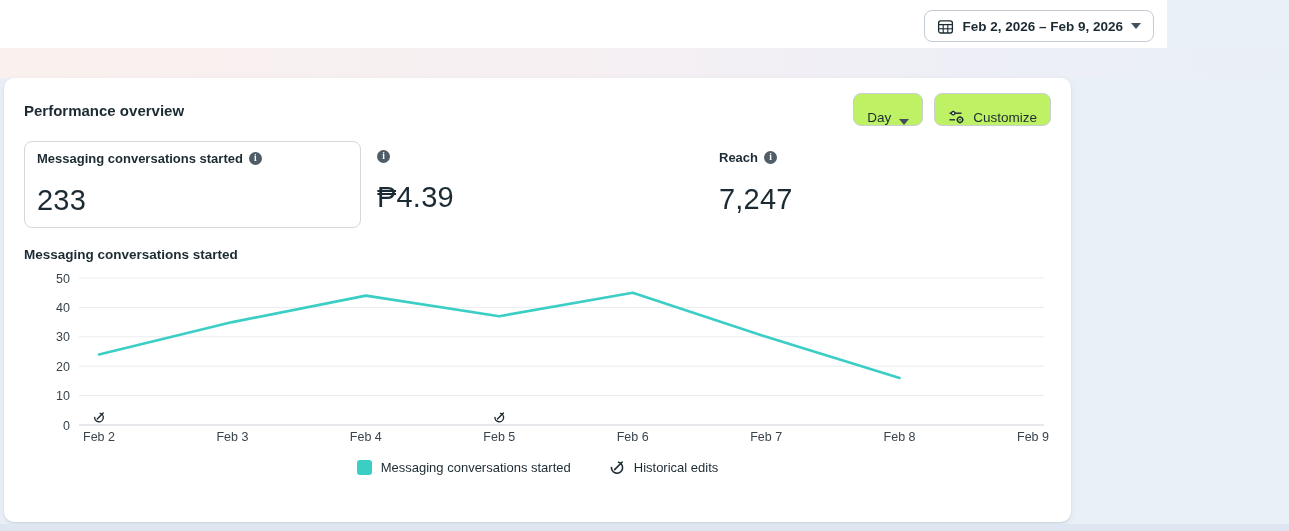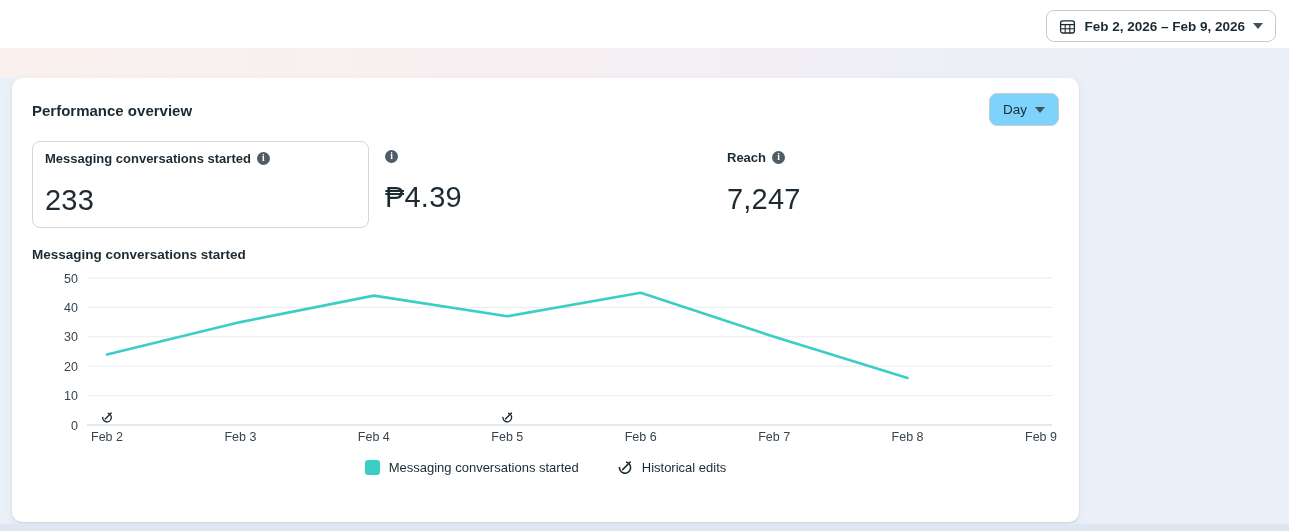--- a/index.html
+++ b/index.html
@@ -5,52 +5,52 @@
   * { box-sizing: border-box; margin: 0; padding: 0; }
   html, body { width: 1289px; height: 531px; }
   body {
     font-family: "Liberation Sans", sans-serif;
     background: #E9F0F7;
     position: relative;
     overflow: hidden;
     color: #1C2B33;
   }
   .topbar {
-    position: absolute; top: 0; left: 0; width: 1289px; height: 48px;
+    position: absolute; top: 0; left: 0; width: 1167px; height: 48px;
     background: #ffffff;
   }
   .gradient-band {
     position: absolute; top: 48px; left: 0; width: 1289px; height: 30px;
     background: linear-gradient(90deg, #FAF1EE 0%, #F6F0F3 45%, #EFEFF6 70%, #E9EFF7 100%);
   }
   .date-btn {
     position: absolute; top: 10px; right: 13px; height: 32px;
     display: flex; align-items: center; gap: 8px; padding: 0 12px;
     background: #fff; border: 1px solid #C4CBD2; border-radius: 8px;
     font-size: 13.5px; font-weight: 700; color: #1C2B33; cursor: pointer;
   }
   .caret {
     width: 0; height: 0; display: inline-block;
     border-left: 5px solid transparent; border-right: 5px solid transparent;
     border-top: 6px solid #42505C;
   }
   .card {
-    position: absolute; top: 78px; left: 12px; width: 1067px; height: 444px;
+    position: absolute; top: 78px; left: 4px; width: 1067px; height: 444px;
     background: #ffffff; border-radius: 10px;
     box-shadow: 0 1px 2px rgba(28,43,51,.12), 0 2px 10px rgba(28,43,51,.05);
   }
   .card-header {
     display: flex; justify-content: space-between; align-items: flex-start;
     padding: 15px 20px 0 20px;
   }
   .panel-title { font-size: 15px; font-weight: 700; padding-top: 9px; }
   .controls { display: flex; gap: 11px; }
   .btn {
-    height: 33px; display: flex; align-items: center; gap: 8px; padding: 0 13px;
-    background: #7dd3fc; border: 1px solid #C9CED4; border-radius: 8px;
+    height: 33px; display: flex; align-items: flex-end; gap: 8px; padding: 0 13px;
+    background: #bef264; border: 1px solid #C9CED4; border-radius: 8px;
     font-size: 13.5px; font-weight: 500; color: #1C2B33; cursor: pointer; white-space: nowrap;
   }
   .metrics-row { display: flex; margin: 15px 20px 0 20px; align-items: flex-start; }
   .metric-card { padding: 9px 0 0 0; }
   .metric-card.selected {
     border: 1px solid #D3D8DE; border-radius: 8px;
     padding: 9px 12px 10px 12px; width: 337px; min-height: 66px;
   }
   .metric-card.m2 { margin-left: 16px; width: 342px; }
   .metric-label { display: flex; align-items: center; gap: 6px; font-size: 13px; font-weight: 700; }
@@ -90,20 +90,36 @@
 
 <div class="gradient-band"></div>
 
 <div class="card">
   <div class="card-header">
     <div class="panel-title">Performance overview</div>
     <div class="controls">
       <div class="btn">
         <span>Day</span>
         <span class="caret"></span>
+      </div>
+      <div class="btn">
+        <span style="display:inline-flex;">
+          <svg width="17" height="16" viewBox="0 0 17 16">
+            <line x1="1.5" y1="4.2" x2="13.5" y2="4.2" stroke="#1C2B33" stroke-width="1.4"></line>
+            <circle cx="5.2" cy="4.2" r="1.7" fill="#fff" stroke="#1C2B33" stroke-width="1.3"></circle>
+            <line x1="1.5" y1="10.8" x2="7" y2="10.8" stroke="#1C2B33" stroke-width="1.4"></line>
+            <circle cx="12" cy="10.8" r="2.6" fill="none" stroke="#1C2B33" stroke-width="1.3"></circle>
+            <circle cx="12" cy="10.8" r="0.8" fill="#1C2B33"></circle>
+            <line x1="12" y1="7.2" x2="12" y2="8.2" stroke="#1C2B33" stroke-width="1.2"></line>
+            <line x1="12" y1="13.4" x2="12" y2="14.4" stroke="#1C2B33" stroke-width="1.2"></line>
+            <line x1="8.4" y1="10.8" x2="9.4" y2="10.8" stroke="#1C2B33" stroke-width="1.2"></line>
+            <line x1="14.6" y1="10.8" x2="15.6" y2="10.8" stroke="#1C2B33" stroke-width="1.2"></line>
+          </svg>
+        </span>
+        <span>Customize</span>
       </div>
     </div>
   </div>
 
   <div class="metrics-row">
     <div class="metric-card selected">
       <div class="metric-label">
         <span>Messaging conversations started</span>
         <span class="info-icon">i</span>
       </div>

